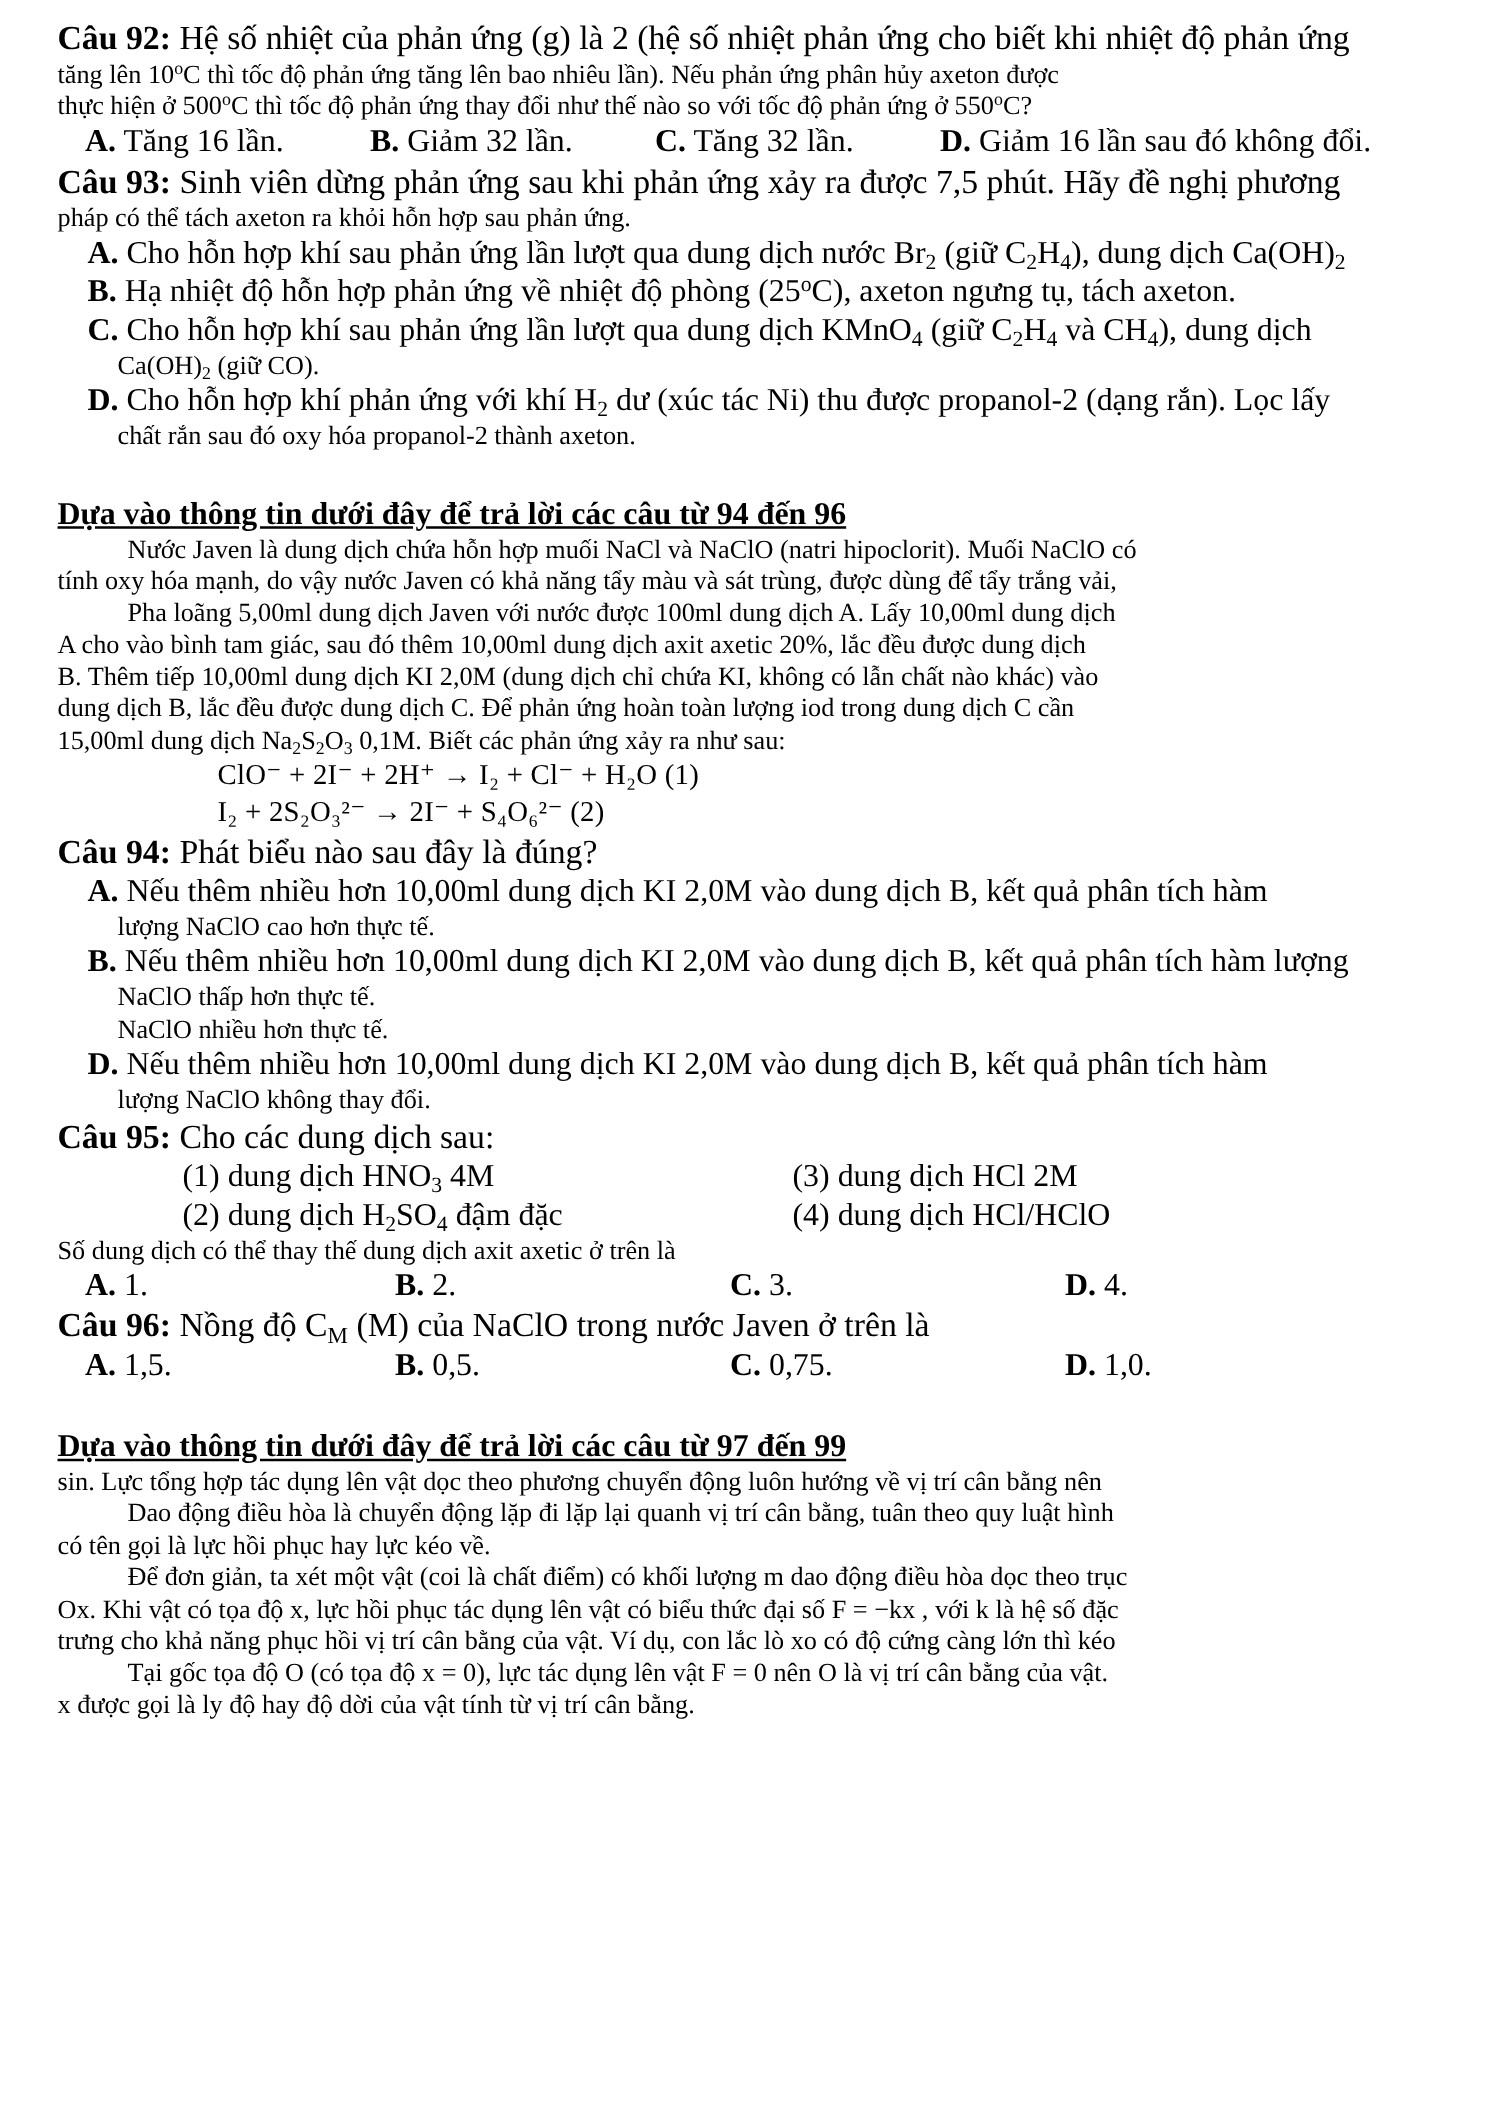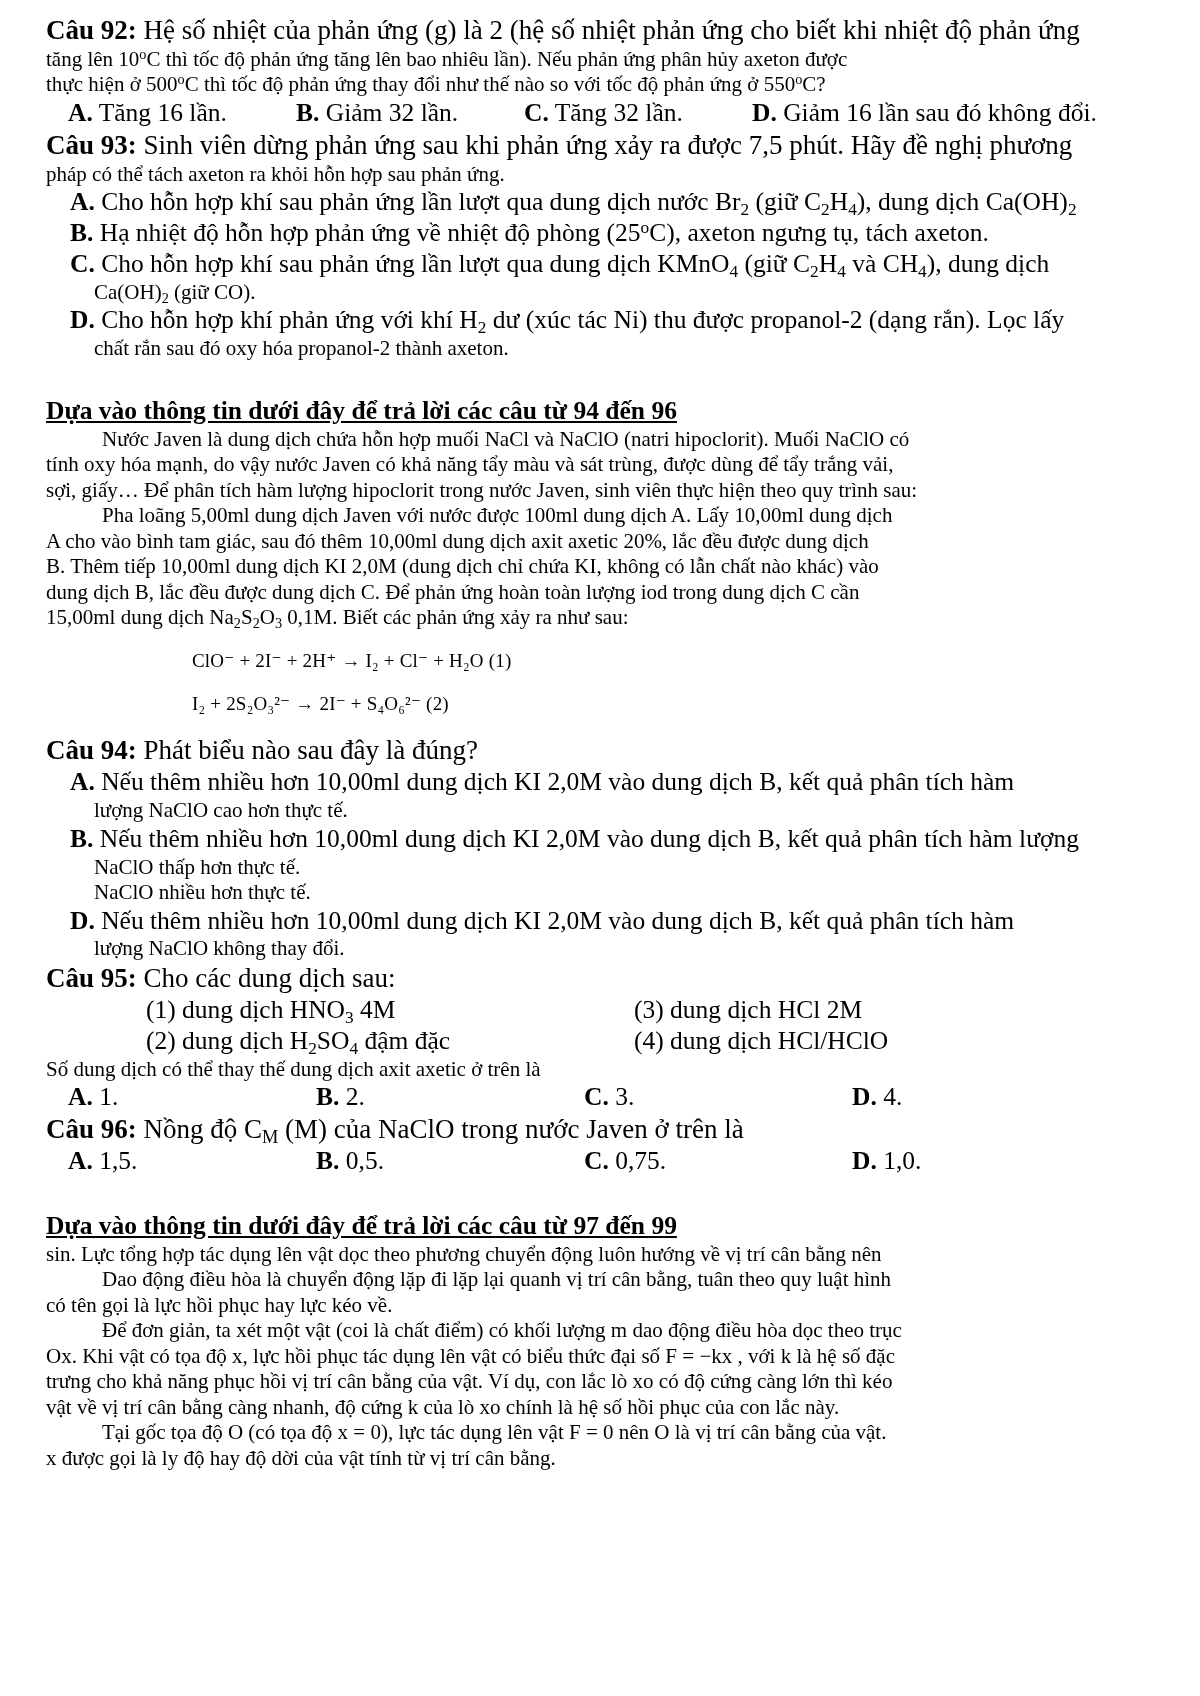--- a/index.html
+++ b/index.html
@@ -75,23 +75,23 @@
   .opt-row .c3 { width: 268px; }
   .opt-row .c4 { width: auto; }
   .opt-row-92 .c1 { width: 228px; }
   .opt-row-92 .c2 { width: 228px; }
   .opt-row-92 .c3 { width: 228px; }
 
   .indent-para {
     text-indent: 56px;
   }
   .eq {
-    font-size: 19px;
+    font-size: 23px;
     line-height: 1.30;
-    margin: 18px;
+    margin: 0;
     padding-left: 128px;
     letter-spacing: 0.2px;
   }
   .section-title {
     font-size: 25.5px;
     font-weight: bold;
     margin: 0;
     line-height: 1.215;
     text-decoration: underline;
   }
@@ -136,21 +136,20 @@
     <p class="opt opt-just"><b>D.</b> <span>Cho hỗn hợp khí phản ứng với khí H</span><sub>2</sub><span> dư (xúc tác Ni) thu được propanol-2 (dạng rắn). Lọc lấy</span></p>
     <p class="line" style="padding-left:48px;">chất rắn sau đó oxy hóa propanol-2 thành axeton.</p>
   </div>
 
   <div class="gap-lg"></div>
 
   <div>
     <p class="section-title">Dựa vào thông tin dưới đây để trả lời các câu từ 94 đến 96</p>
     <p class="para indent-para">Nước Javen là dung dịch chứa hỗn hợp muối NaCl và NaClO (natri hipoclorit). Muối NaClO có</p>
     <p class="para">tính oxy hóa mạnh, do vậy nước Javen có khả năng tẩy màu và sát trùng, được dùng để tẩy trắng vải,</p>
-    <p class="para">sợi, giấy… Để phân tích hàm lượng hipoclorit trong nước Javen, sinh viên thực hiện theo quy trình sau:</p>
     <p class="para indent-para">Pha loãng 5,00ml dung dịch Javen với nước được 100ml dung dịch A. Lấy 10,00ml dung dịch</p>
     <p class="para">A cho vào bình tam giác, sau đó thêm 10,00ml dung dịch axit axetic 20%, lắc đều được dung dịch</p>
     <p class="para">B. Thêm tiếp 10,00ml dung dịch KI 2,0M (dung dịch chỉ chứa KI, không có lẫn chất nào khác) vào</p>
     <p class="para">dung dịch B, lắc đều được dung dịch C. Để phản ứng hoàn toàn lượng iod trong dung dịch C cần</p>
     <p class="para"><span>15,00ml dung dịch Na</span><sub>2</sub><span>S</span><sub>2</sub><span>O</span><sub>3</sub><span> 0,1M. Biết các phản ứng xảy ra như sau:</span></p>
     <p class="eq">ClO⁻ + 2I⁻ + 2H⁺  →  I₂ + Cl⁻ + H₂O (1)</p>
     <p class="eq">I₂ + 2S₂O₃²⁻  →  2I⁻ + S₄O₆²⁻ (2)</p>
   </div>
 
   <div>
@@ -205,18 +204,17 @@
   <div class="gap-lg"></div>
 
   <div>
     <p class="section-title">Dựa vào thông tin dưới đây để trả lời các câu từ 97 đến 99</p>
     <p class="para">sin. Lực tổng hợp tác dụng lên vật dọc theo phương chuyển động luôn hướng về vị trí cân bằng nên</p>
     <p class="para indent-para">Dao động điều hòa là chuyển động lặp đi lặp lại quanh vị trí cân bằng, tuân theo quy luật hình</p>
     <p class="para">có tên gọi là lực hồi phục hay lực kéo về.</p>
     <p class="para indent-para">Để đơn giản, ta xét một vật (coi là chất điểm) có khối lượng m dao động điều hòa dọc theo trục</p>
     <p class="para">Ox. Khi vật có tọa độ x, lực hồi phục tác dụng lên vật có biểu thức đại số  F = −kx , với k là hệ số đặc</p>
     <p class="para">trưng cho khả năng phục hồi vị trí cân bằng của vật. Ví dụ, con lắc lò xo có độ cứng càng lớn thì kéo</p>
-    <p class="para">vật về vị trí cân bằng càng nhanh, độ cứng k của lò xo chính là hệ số hồi phục của con lắc này.</p>
     <p class="para indent-para">Tại gốc tọa độ O (có tọa độ x = 0), lực tác dụng lên vật F = 0 nên O là vị trí cân bằng của vật.</p>
     <p class="para">x được gọi là ly độ hay độ dời của vật tính từ vị trí cân bằng.</p>
   </div>
 
 </div>
 
 </body></html>

